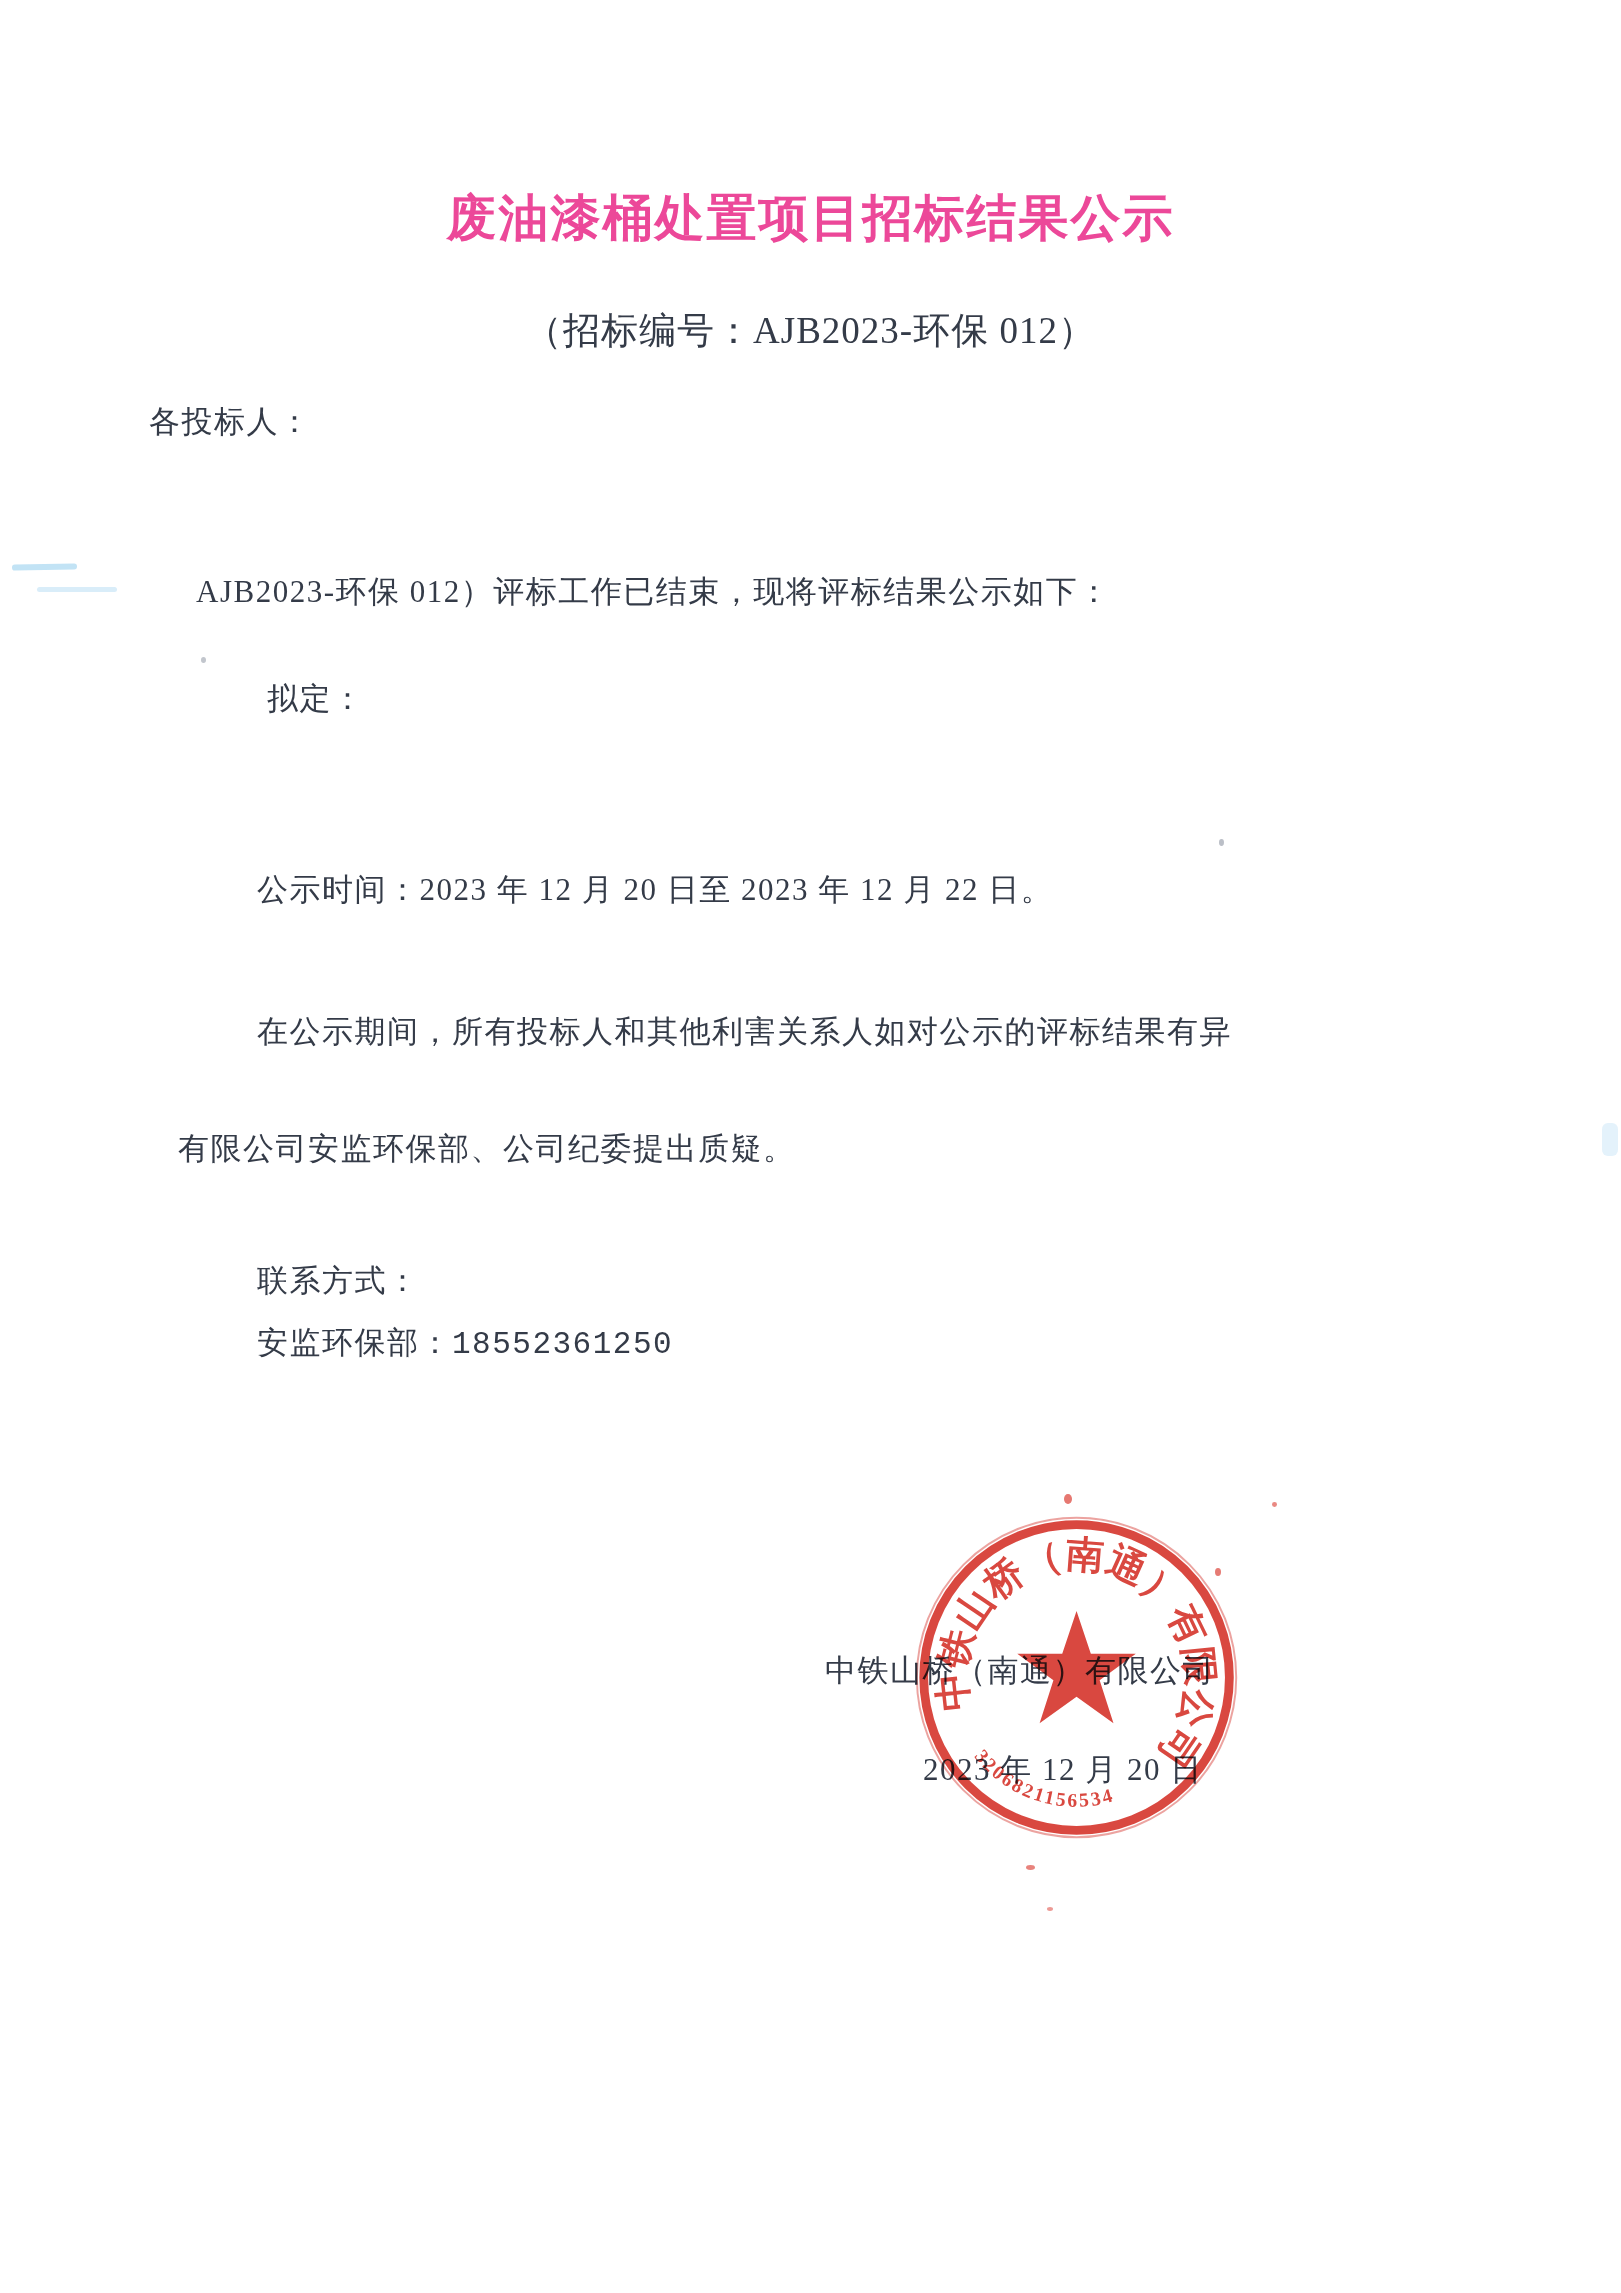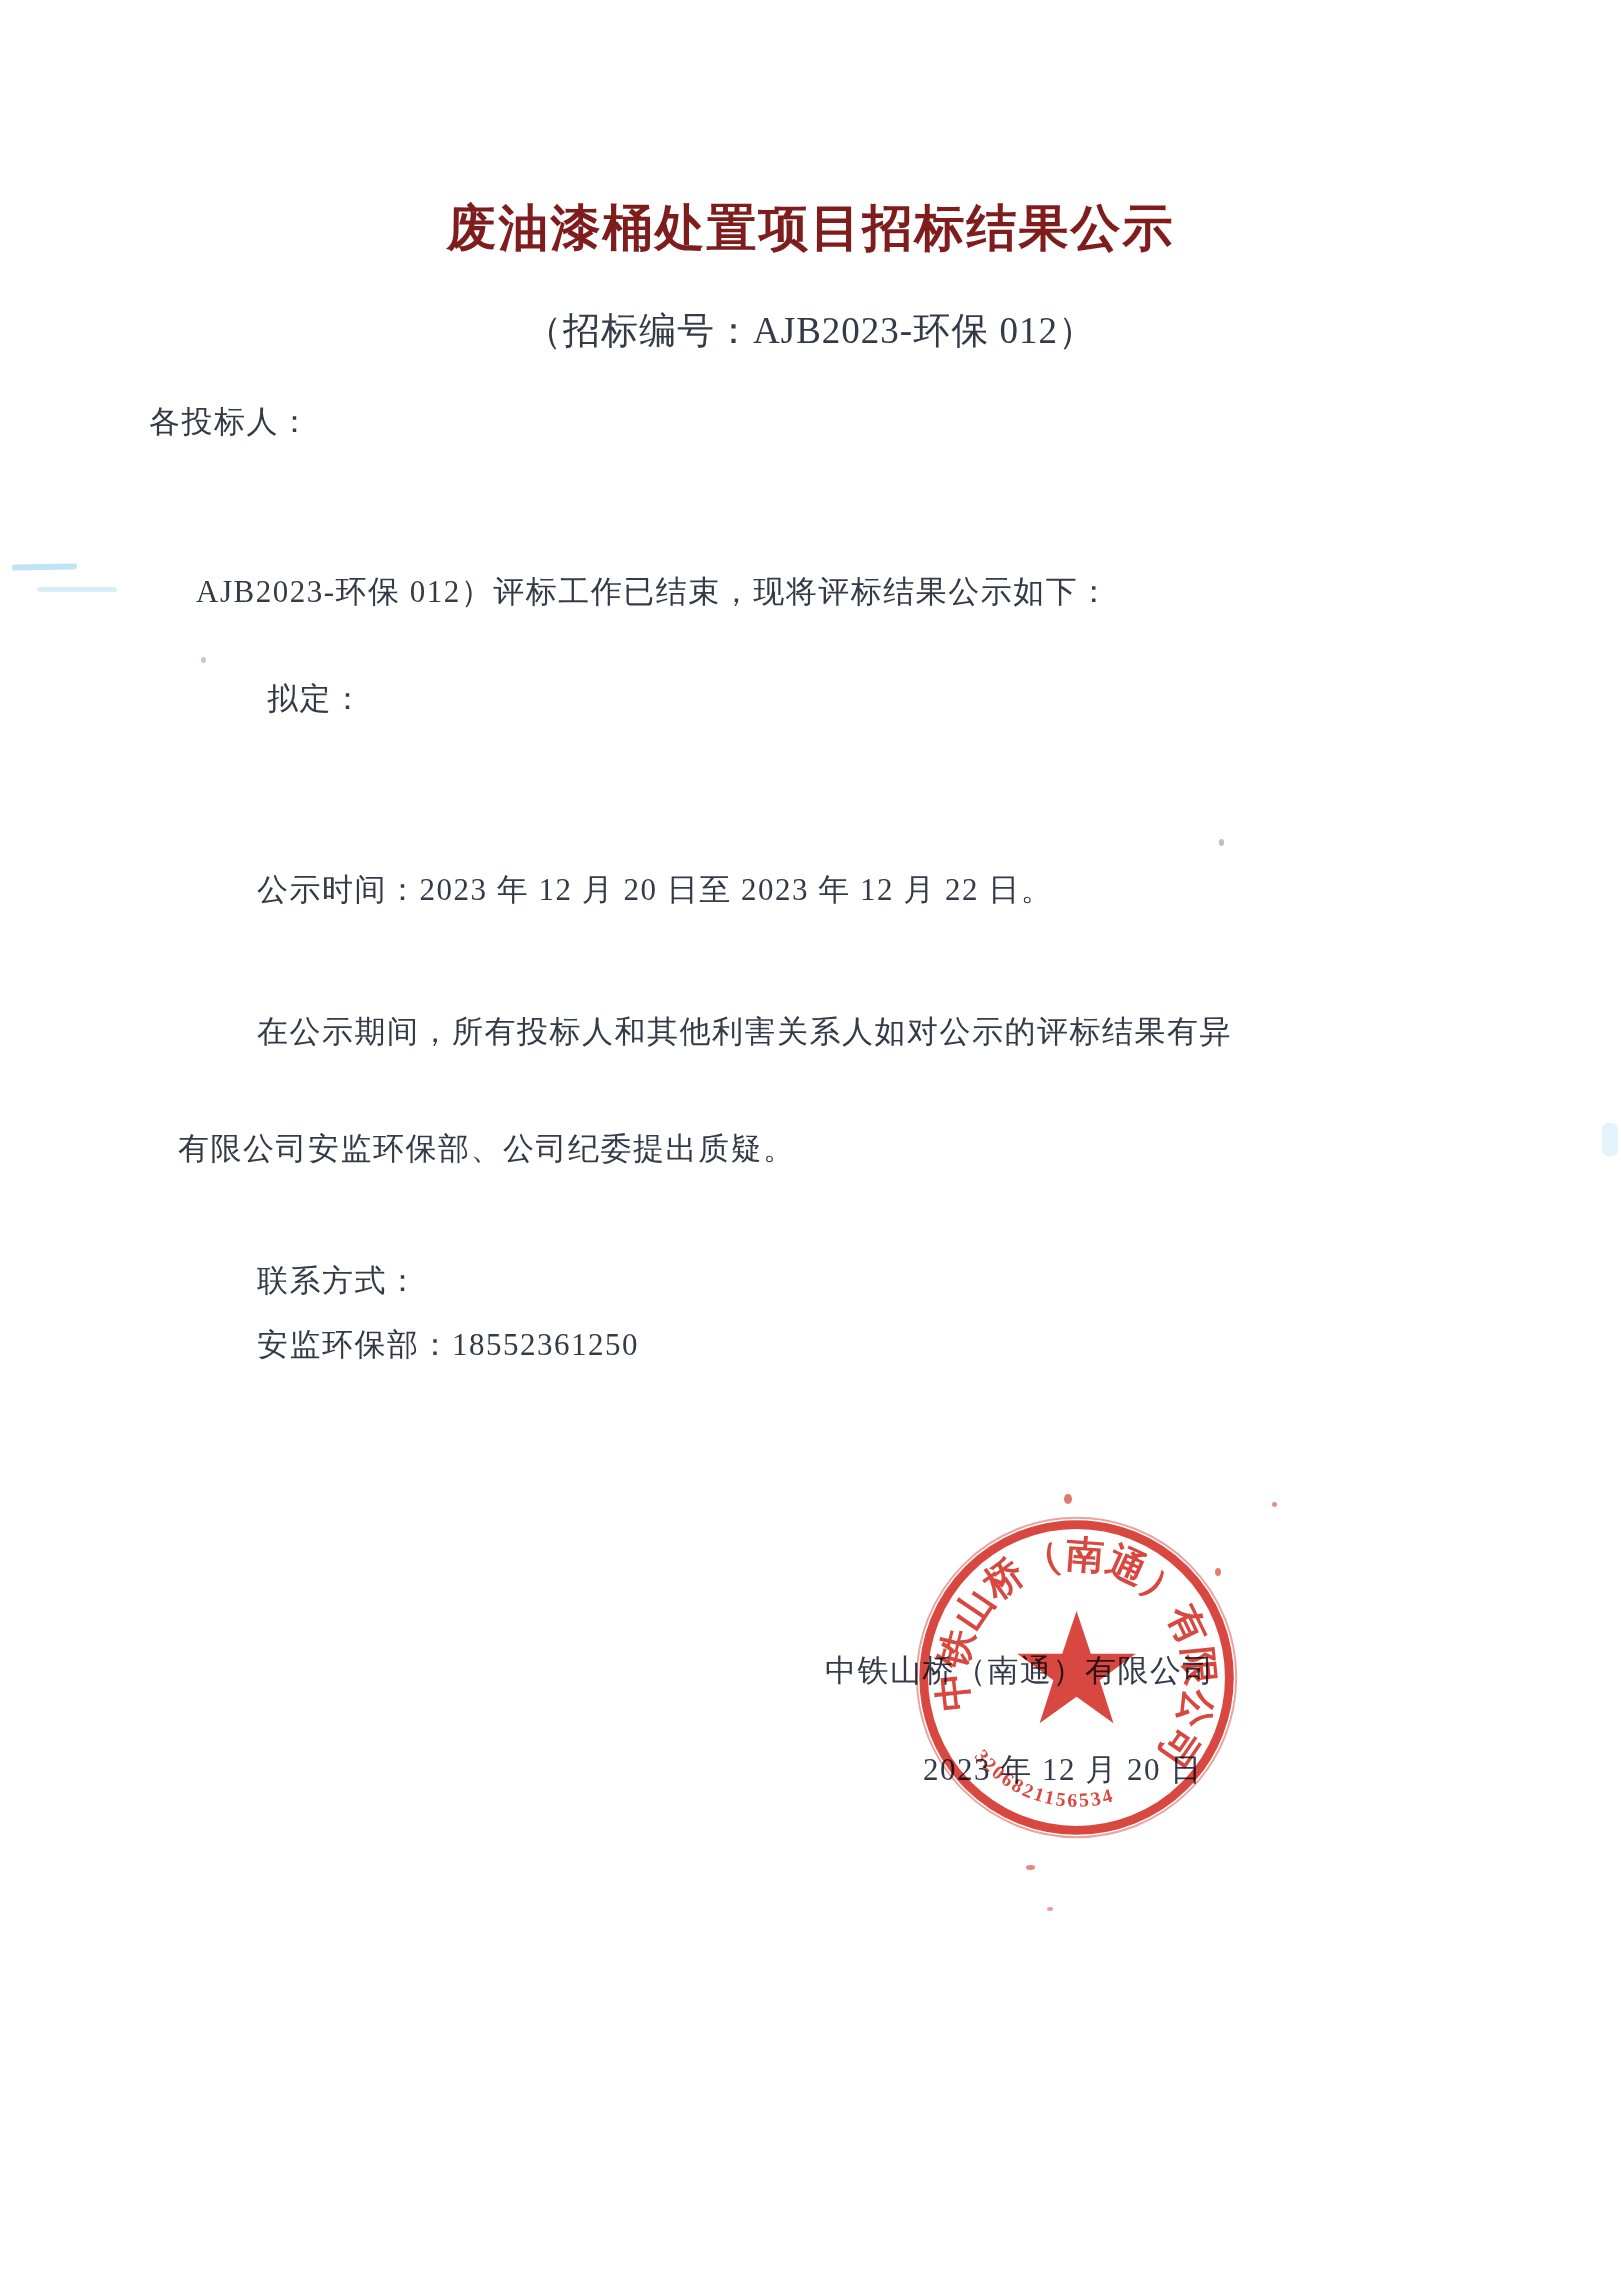--- a/index.html
+++ b/index.html
@@ -14,26 +14,26 @@
   .line{
     position:absolute;
     font-size:31px;
     line-height:1.15;
     letter-spacing:1.5px;
     white-space:pre;
     color:#343b48;
   }
   .doc-title{
     position:absolute;
-    top:195px;left:0;width:100%;
+    top:185px;left:0;width:100%;
     text-align:center;
     font-size:50px;
     font-weight:700;
     letter-spacing:2px;
-    color:#7f1d1d;
+    color:#ec4899;
     white-space:pre;
   }
   .doc-subtitle{
     position:absolute;
     top:306px;left:0;width:100%;
     text-align:center;
     font-size:37px;
     letter-spacing:1px;
     white-space:pre;
   }
@@ -70,21 +70,21 @@
   <div class="line" style="left:196px;top:574px;">AJB2023-环保 012）评标工作已结束，现将评标结果公示如下：</div>
 
   <div class="line" style="left:267px;top:681px;">拟定：</div>
 
   <div class="line" style="left:257px;top:872px;">公示时间：2023 年 12 月 20 日至 2023 年 12 月 22 日。</div>
 
   <div class="line" style="left:257px;top:1014px;text-align:center;">在公示期间，所有投标人和其他利害关系人如对公示的评标结果有异</div>
   <div class="line" style="left:178px;top:1131px;">有限公司安监环保部、公司纪委提出质疑。</div>
 
   <div class="line" style="left:257px;top:1263px;">联系方式：</div>
-  <div class="line" style="left:257px;top:1327px;">安监环保部：18552361250</div>
+  <div class="line" style="left:257px;top:1327px;font-family:Liberation Mono, monospace;">安监环保部：18552361250</div>
 
   <div class="line" style="left:825px;top:1653px;">中铁山桥（南通）有限公司</div>
   <div class="line" style="left:923px;top:1752px;">2023 年 12 月 20 日</div>
 
   <div class="fleck" style="left:1064px;top:1494px;width:7.8px;height:9.8px;background:#e0564d;opacity:.8;"></div>
   <div class="fleck" style="left:1272px;top:1502px;width:4.9px;height:4.9px;background:#e0564d;opacity:.7;"></div>
   <div class="fleck" style="left:1215px;top:1568px;width:5.9px;height:7.8px;background:#de4e45;opacity:.75;"></div>
   <div class="fleck" style="left:1026px;top:1865px;width:8.8px;height:4.9px;background:#de4e45;opacity:.7;"></div>
   <div class="fleck" style="left:1047px;top:1907px;width:5.9px;height:3.9px;background:#e0564d;opacity:.6;"></div>
 

